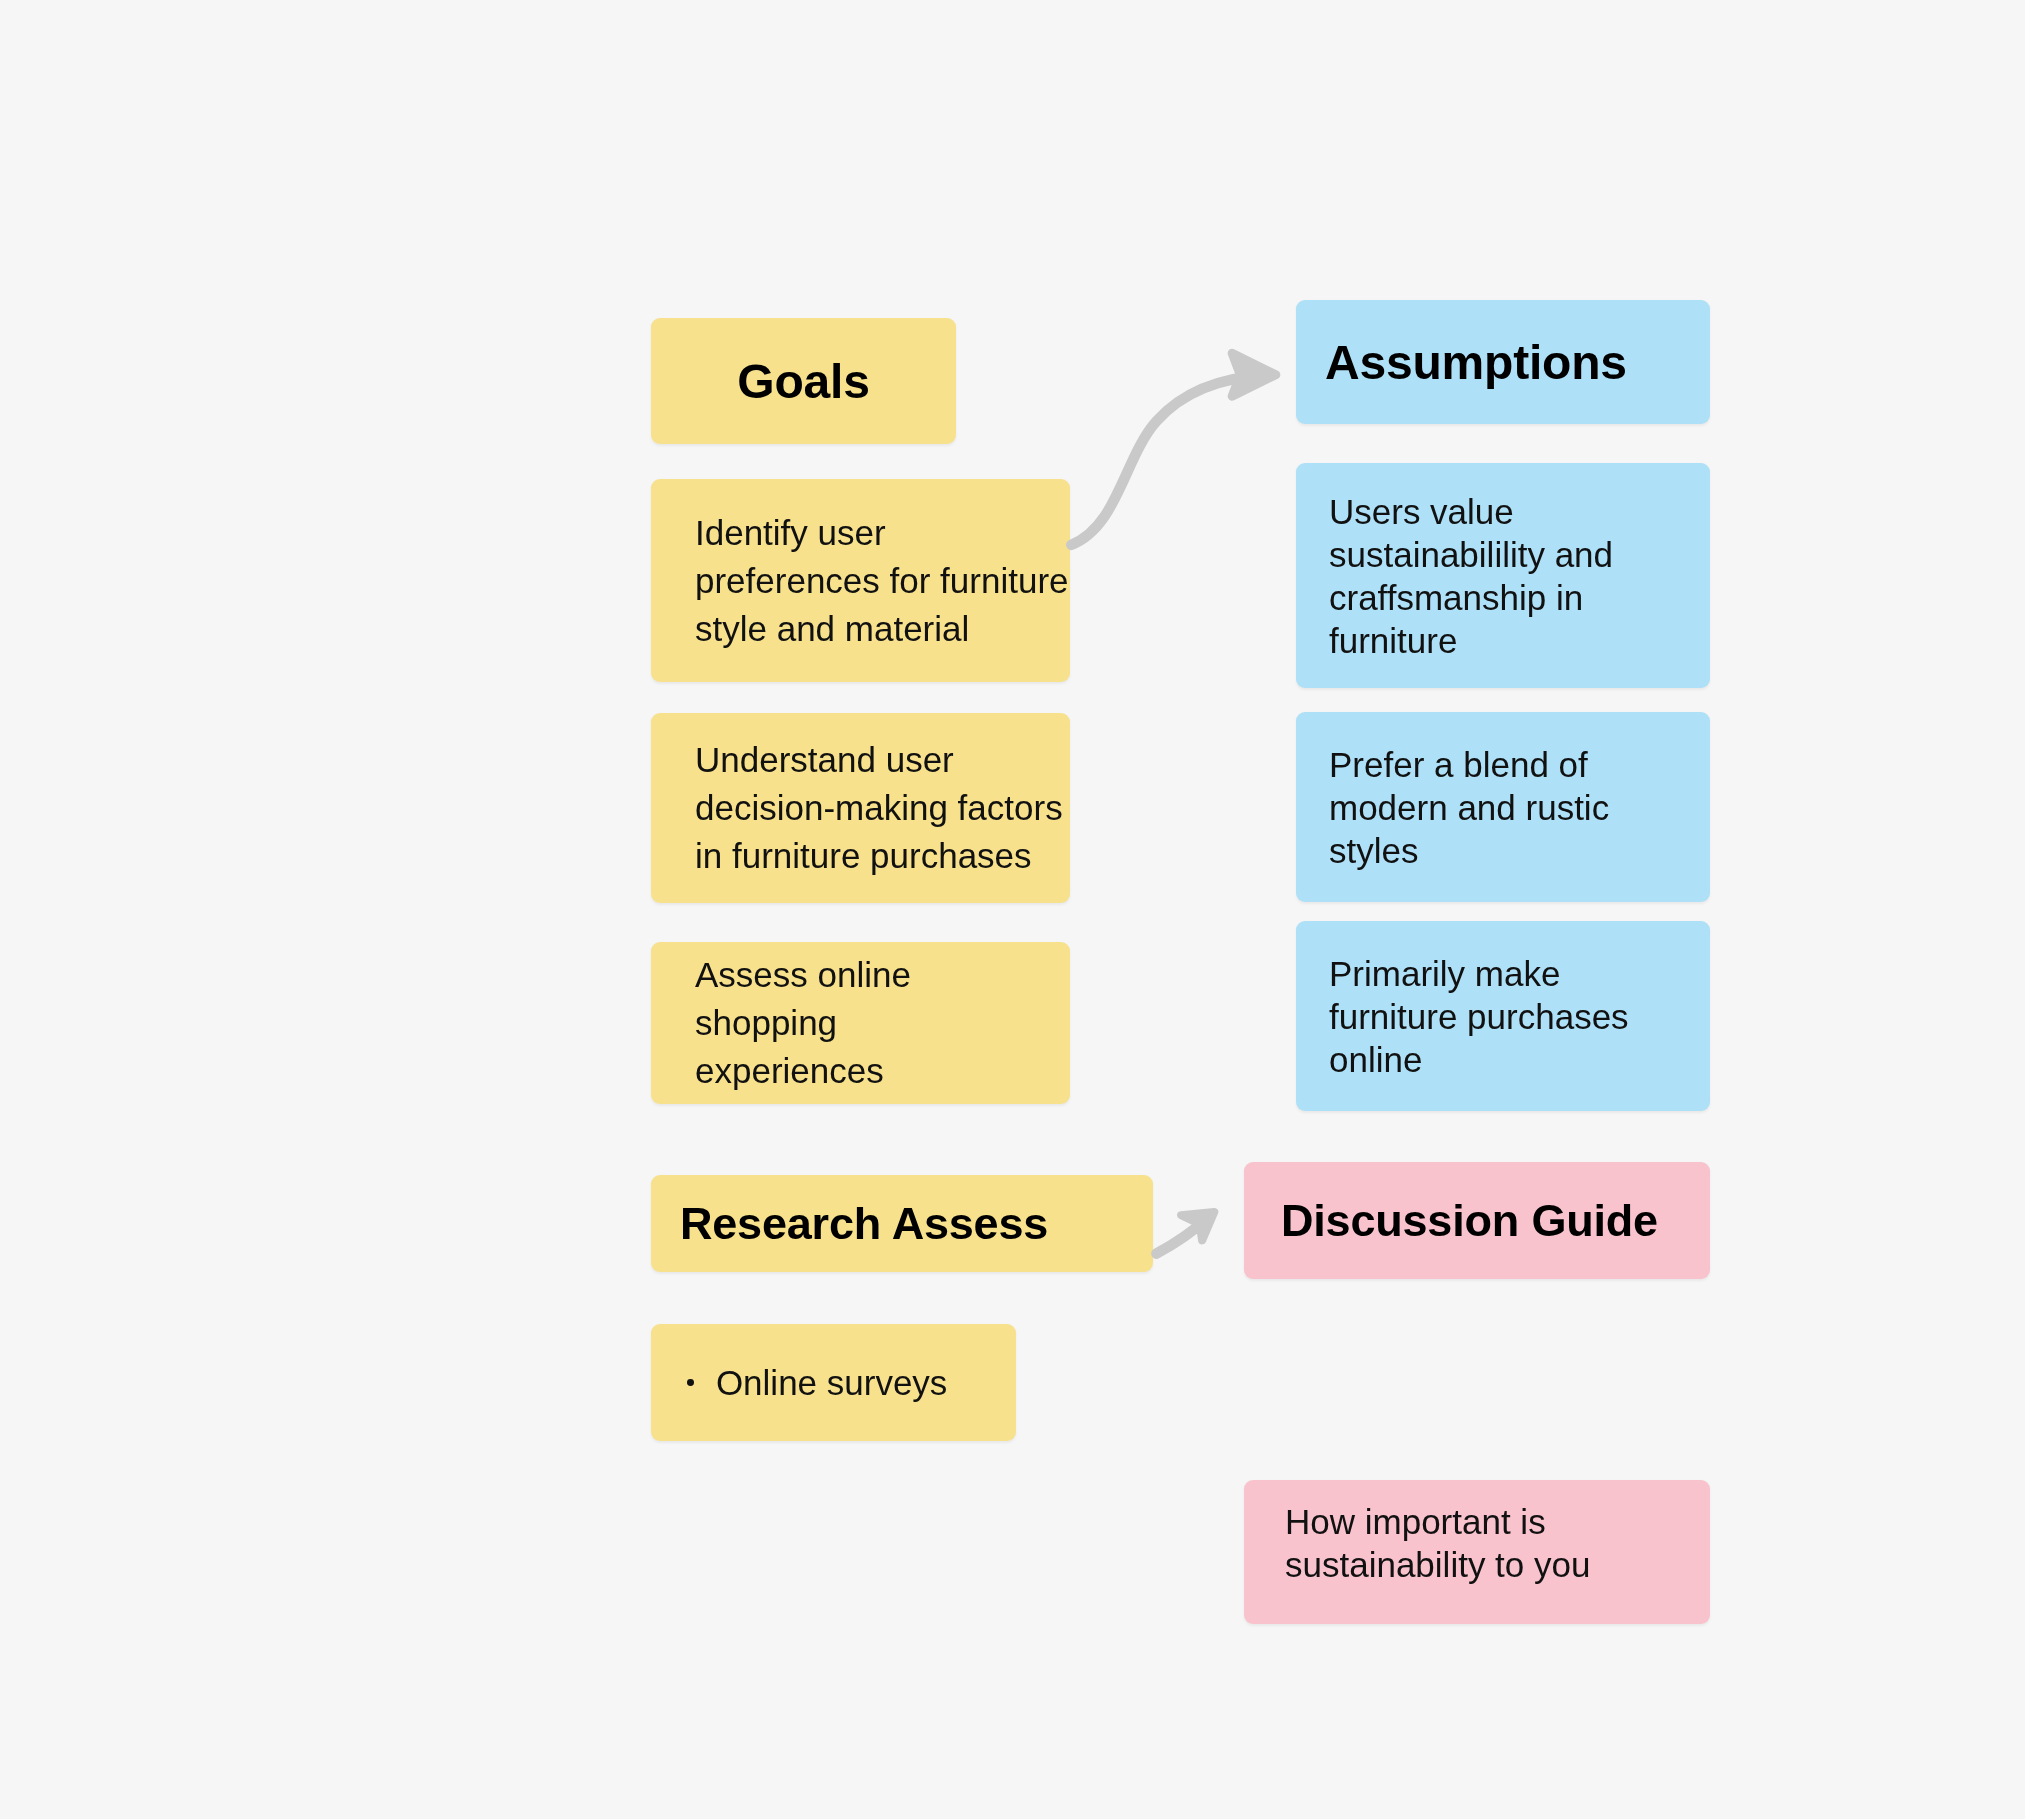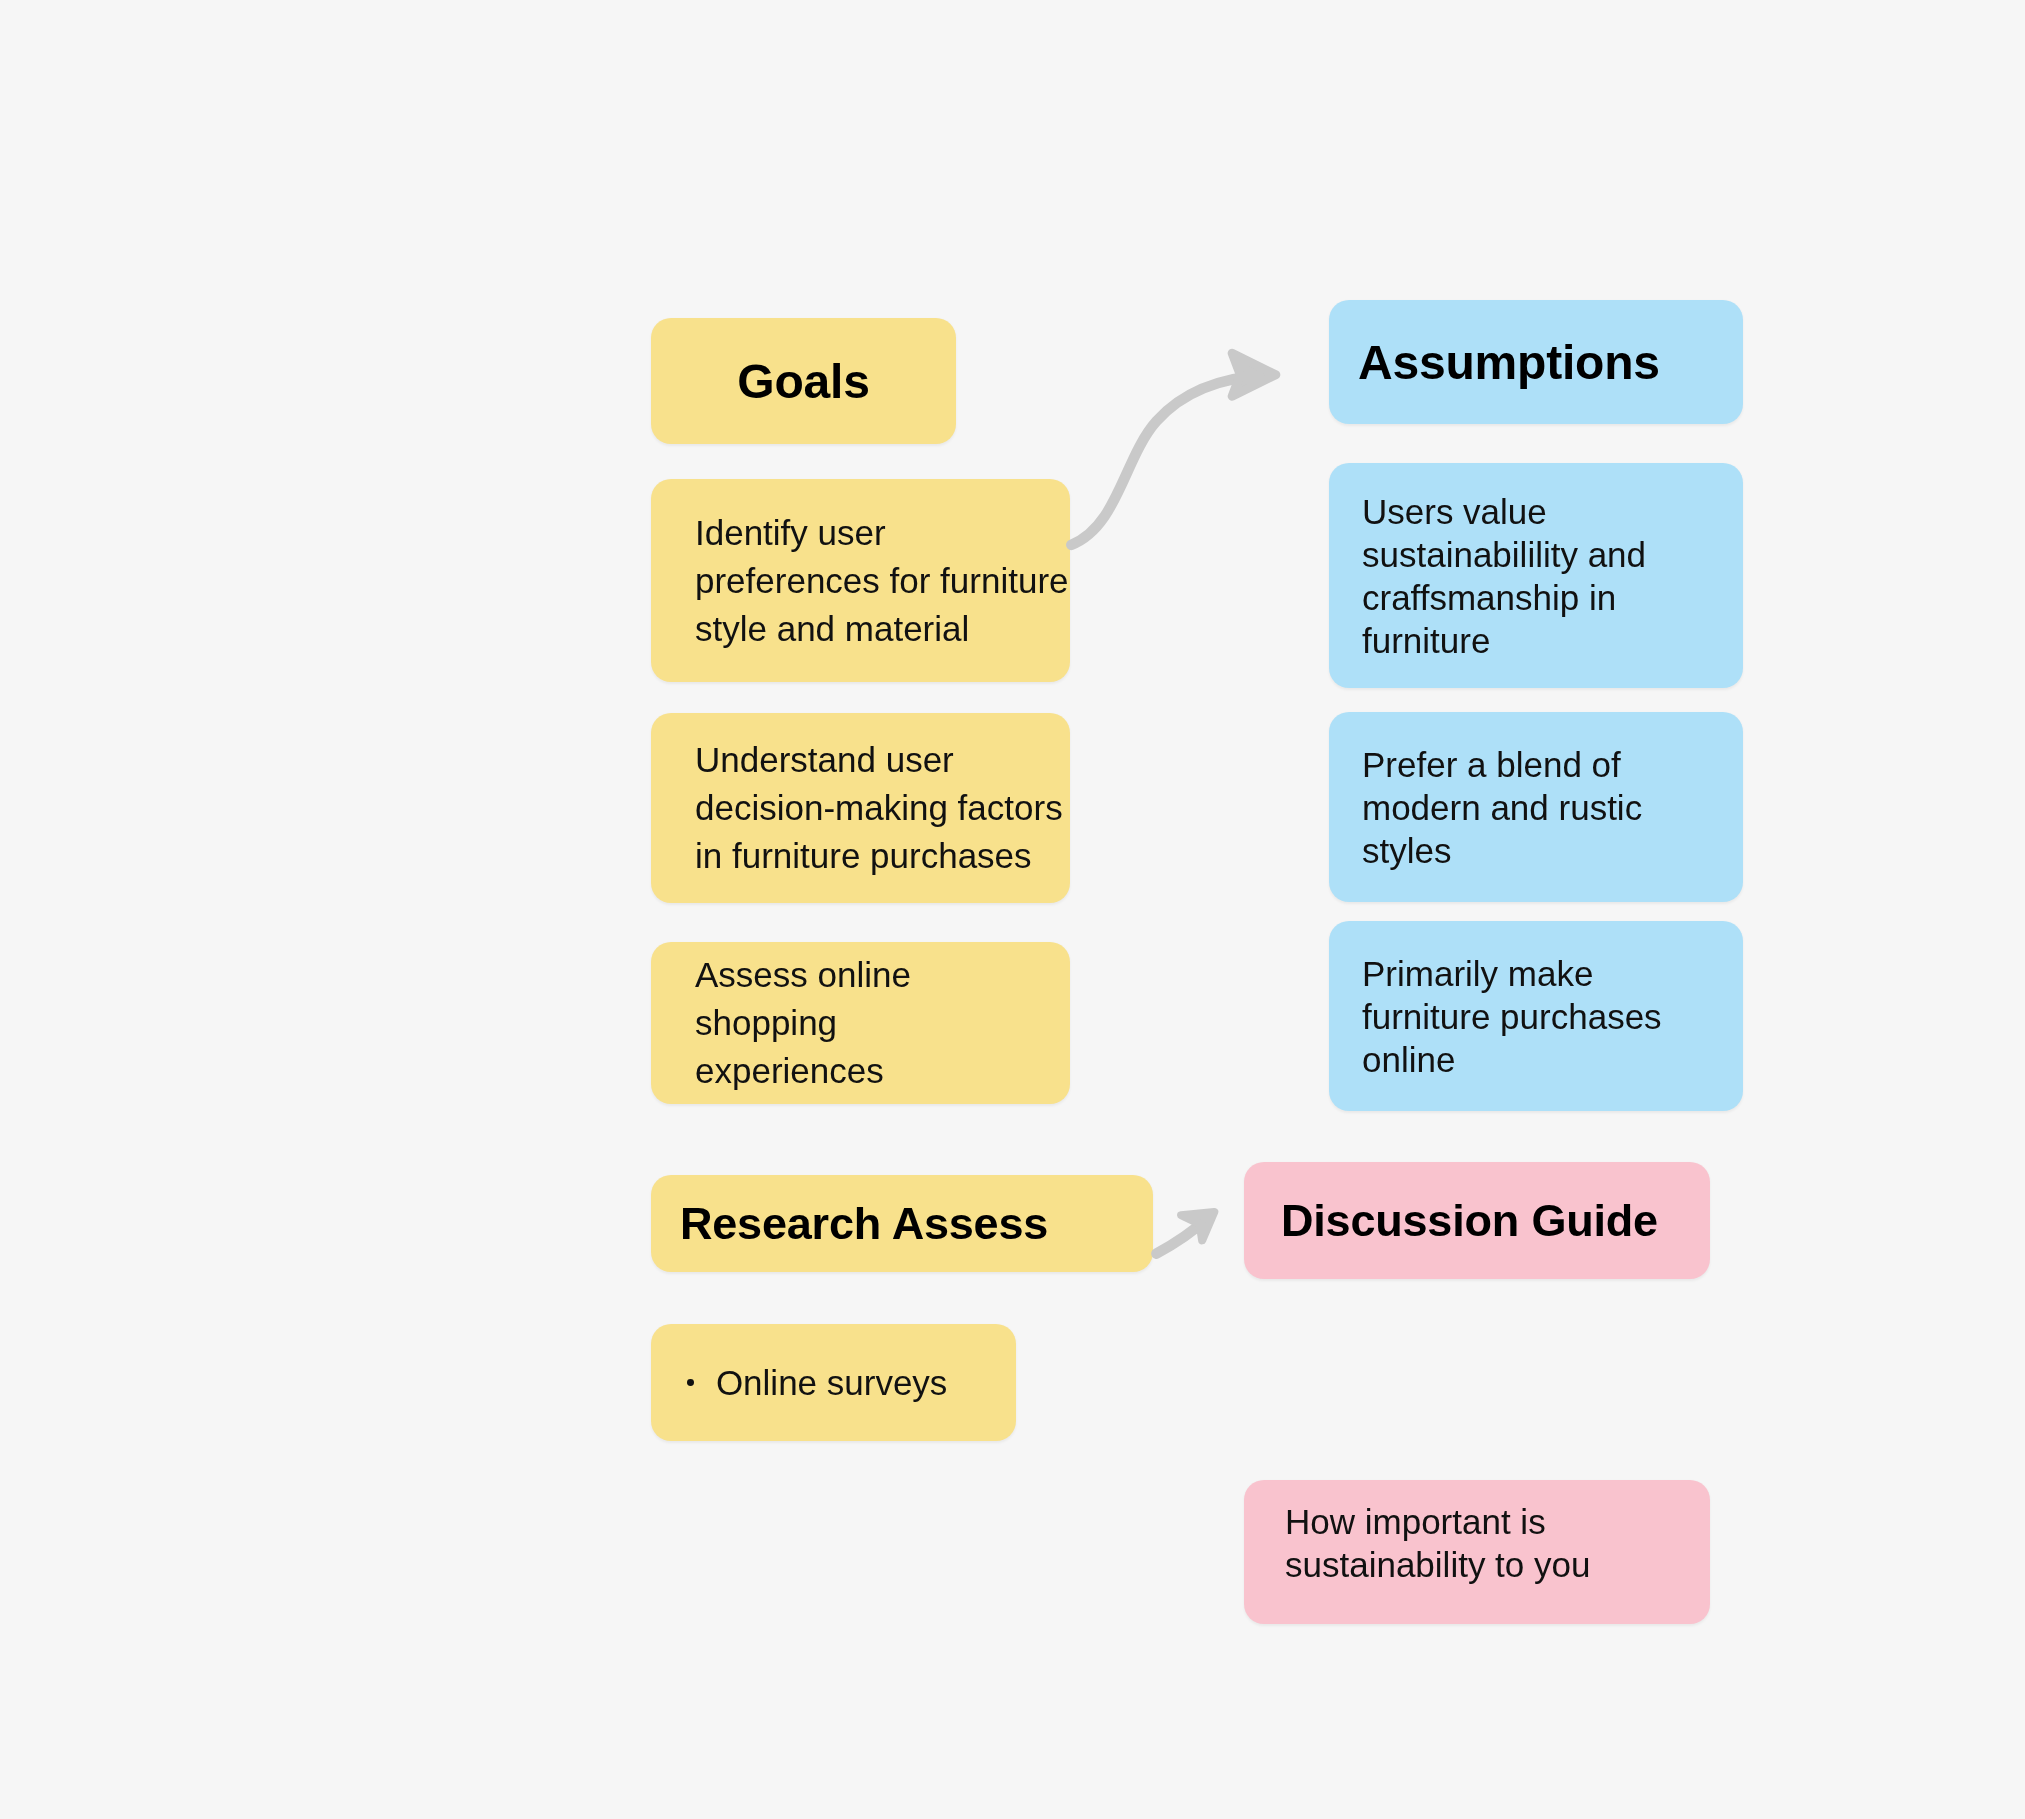--- a/index.html
+++ b/index.html
@@ -19,21 +19,21 @@
     position: absolute;
     left: 0;
     top: 0;
     width: 2333px;
     height: 1820px;
     overflow: hidden;
   }
 
   .card {
     position: absolute;
-    border-radius: 20px;
+    border-radius: 9px;
     box-sizing: border-box;
     box-shadow: 0 1.2px 2.8px rgba(0,0,0,0.055);
   }
 
   .card-header {
     display: flex;
     align-items: center;
     font-weight: bold;
     color: #000;
     letter-spacing: -0.2px;
@@ -62,21 +62,21 @@
     width: 6.9px;
     height: 6.9px;
     border-radius: 50%;
     background: #111;
     flex: 0 0 auto;
     margin-right: 22px;
   }
 
   
   .yellow { background: #f8e18c; }
-  .blue   { background: #aee0f8; margin-left: 33px; }
+  .blue   { background: #aee0f8; }
   .pink   { background: #f9c3ce; }
 
   .arrow-layer {
     position: absolute;
     left: 0;
     top: 0;
     width: 2333px;
     height: 1820px;
     pointer-events: none;
   }

